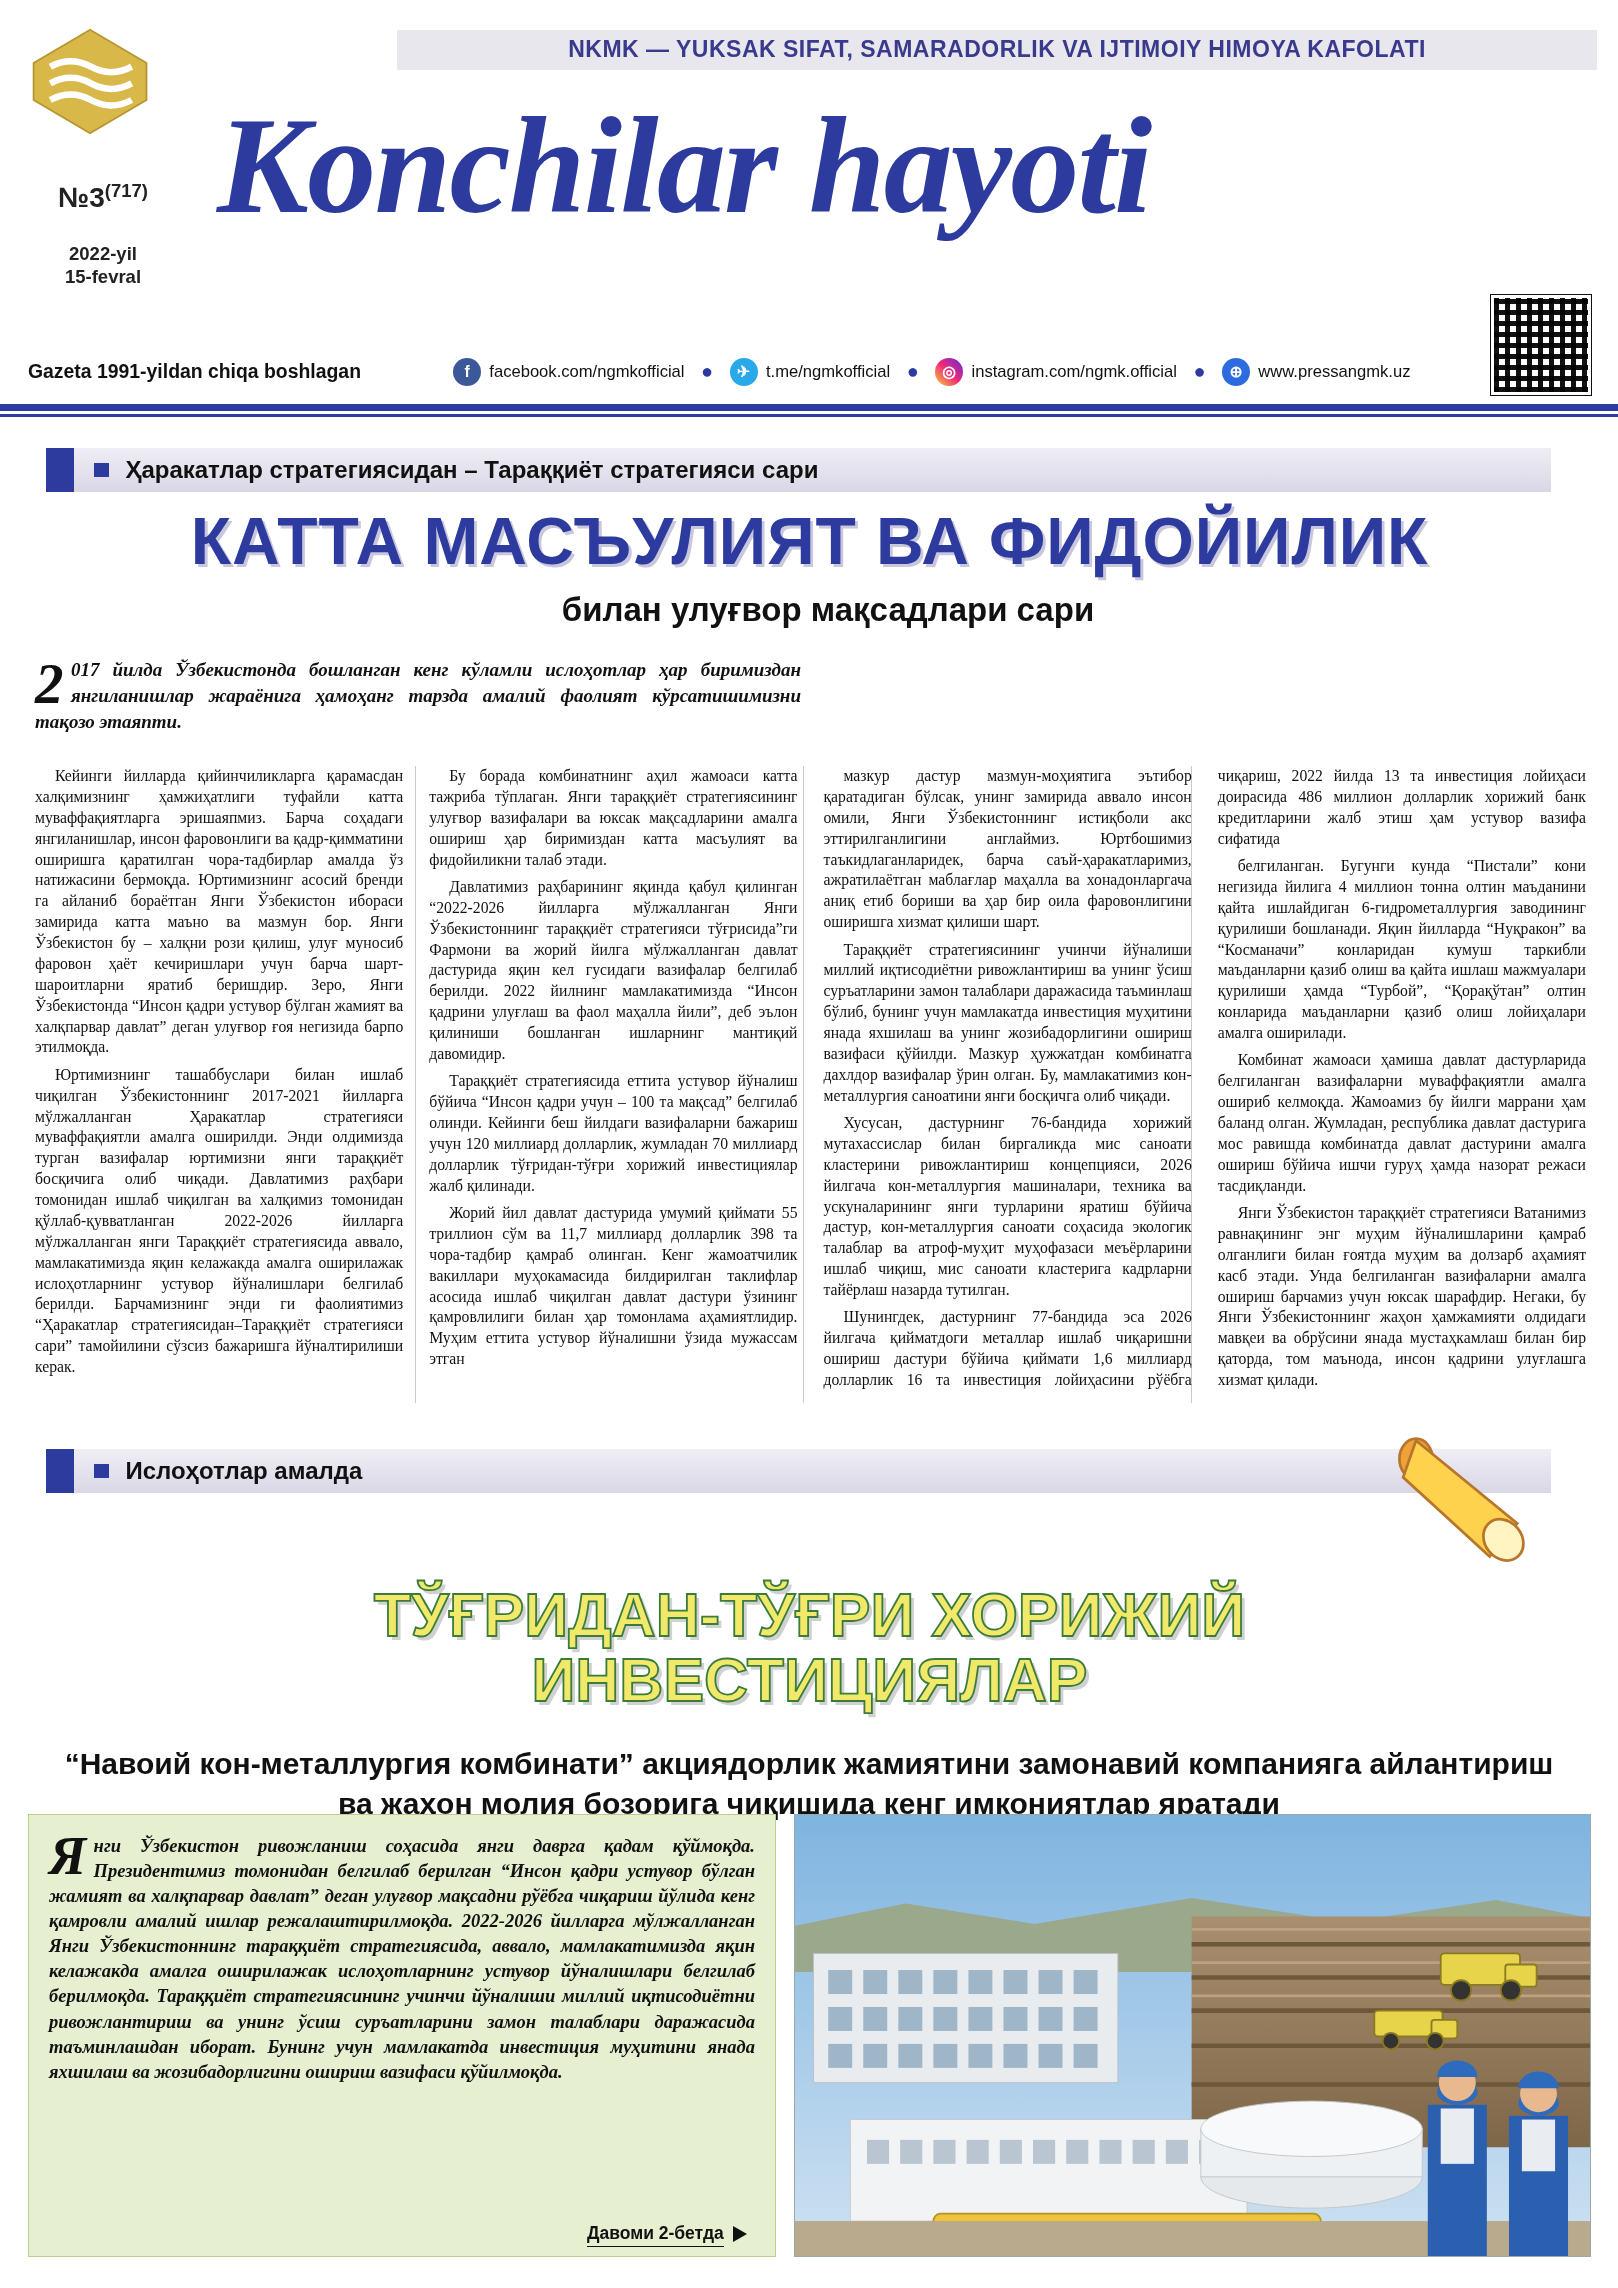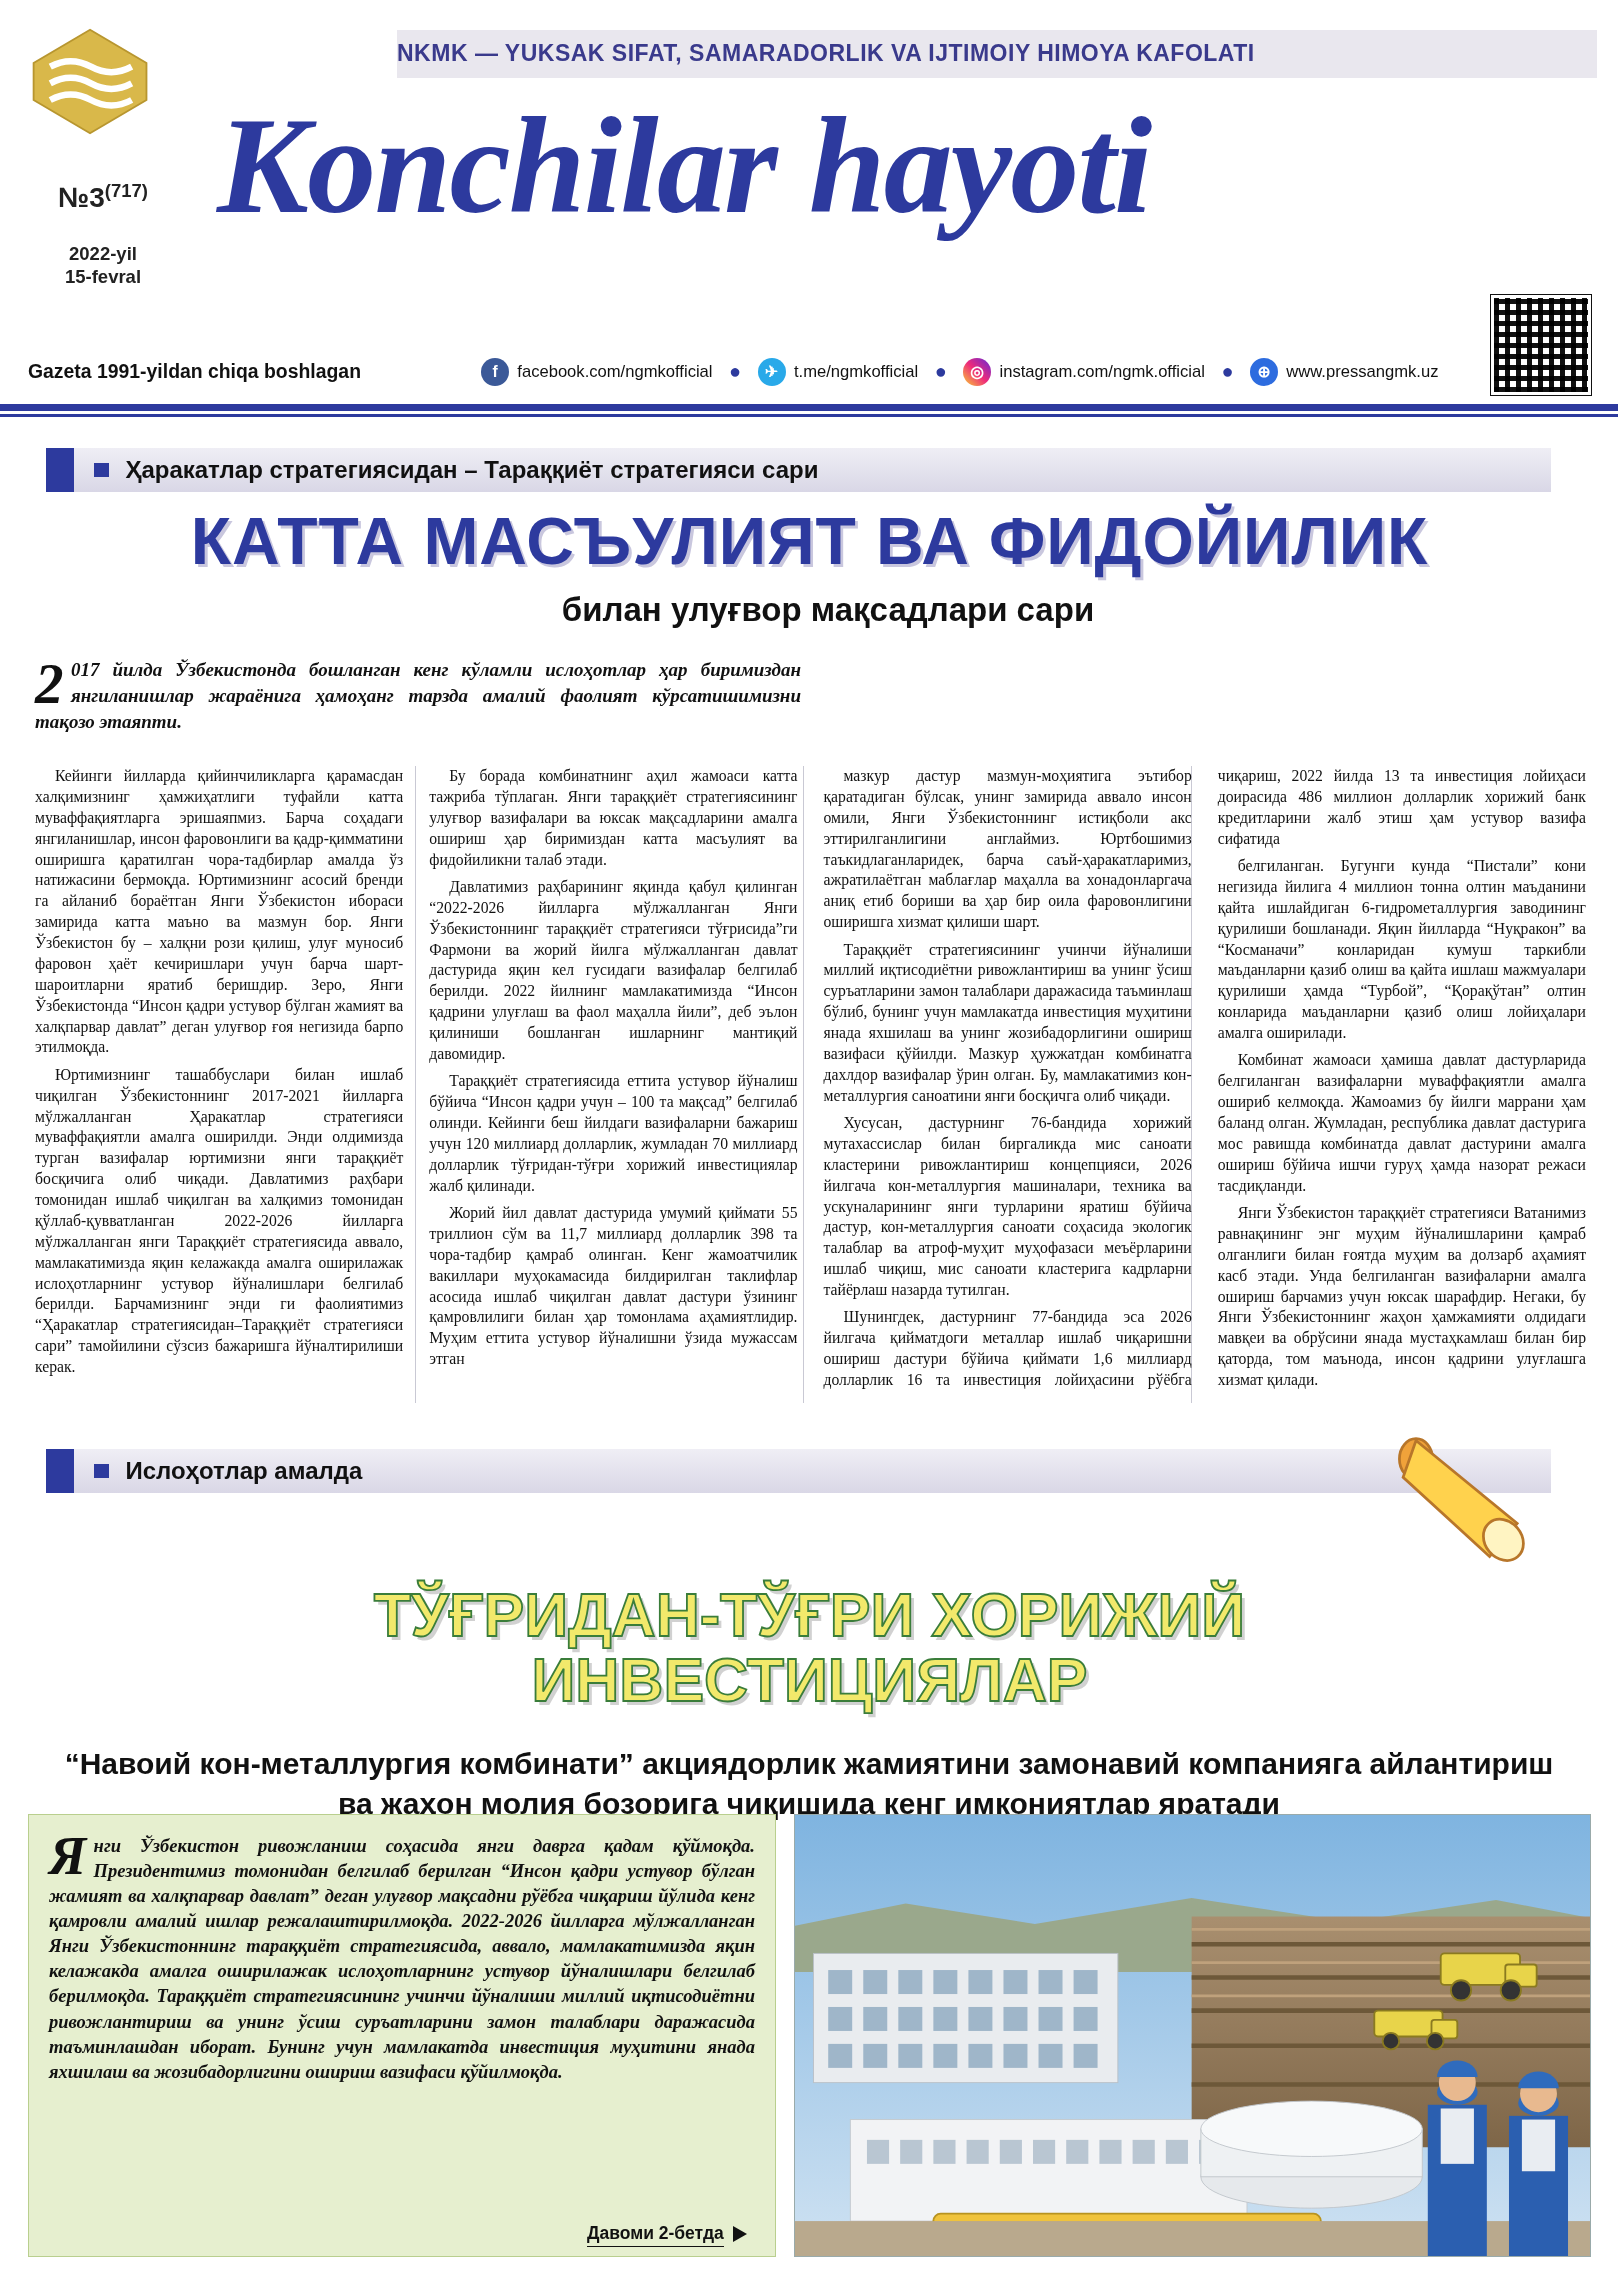--- a/index.html
+++ b/index.html
@@ -9,23 +9,23 @@
     background:#ffffff;
     font-family:"Liberation Serif", serif;
     color:#111;
     position:relative;
     overflow:hidden;
   }
 
   
   .masthead { position:relative; width:1619px; height:420px; }
   .slogan-bar {
-    position:absolute; left:397px; top:29.5px; width:1200px; height:48px;
+    position:absolute; left:397px; top:29.5px; width:1200px; height:40px;
     background:#e9e7ee;
-    display:flex; align-items:center; 
+    display:flex; align-items:center; justify-content:center;
   }
   .slogan-bar span {
     font-family:"Liberation Sans", sans-serif;
     font-weight:bold; font-size:23px; letter-spacing:0.5px;
     color:#3a3a8c;
   }
   .logo-mark {
     position:absolute; left:28px; top:26px; width:125px; height:111px;
   }
   .issue-no {
@@ -53,21 +53,21 @@
     position:absolute; right:28px; top:295px; width:100px; height:100px;
     background:
       repeating-linear-gradient(90deg,#111 0 5.5px,#fff 5.5px 11px),
       repeating-linear-gradient(0deg,#111 0 5.5px,#fff 5.5px 11px);
     background-blend-mode:multiply;
     border:3.7px solid #fff;
     outline:0.9px solid #111;
   }
   .sub-line {
     position:absolute; left:28px; top:351px; width:1563px; height:41px;
-    display:flex; align-items:center;gap:28px;
+    display:flex; align-items:center;
   }
   .sub-line .gaz {
     font-family:"Liberation Sans", sans-serif;
     font-weight:bold; font-size:19.4px; color:#111; width:425px;
   }
   .socials { display:flex; align-items:center; gap:11px; }
   .soc {
     display:flex; align-items:center; gap:8.3px;
     font-family:"Liberation Sans", sans-serif;
     font-size:16.6px; color:#111;

